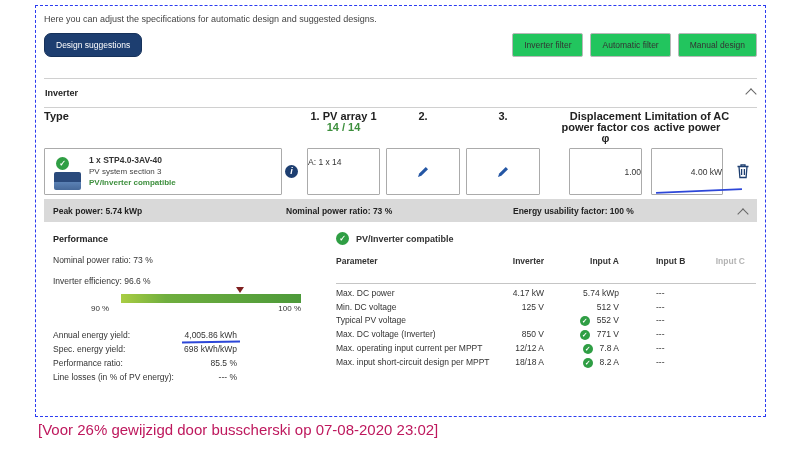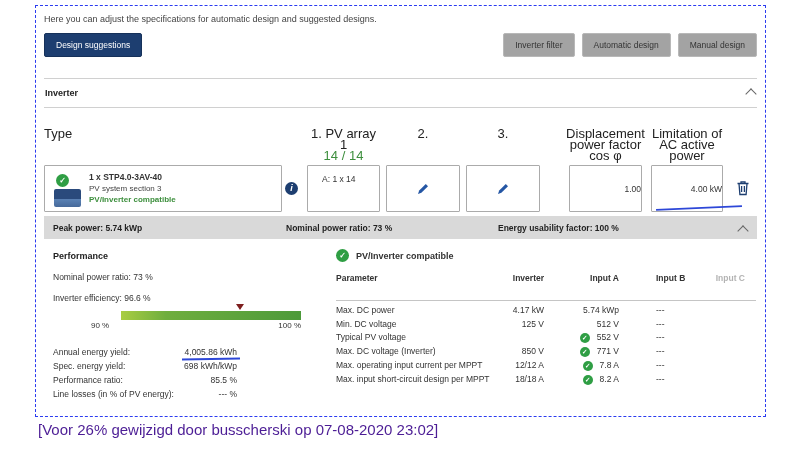--- a/index.html
+++ b/index.html
@@ -6,66 +6,66 @@
   html,body { width:800px; height:450px; background:#fff; overflow:hidden;
     font-family:"Liberation Sans", sans-serif; color:#333; }
   .page { position:relative; width:796px; height:450px; background:#fff; }
 
   .marquee { position:absolute; left:35px; top:5px; width:731px; height:412px;
     border:1px dashed #2b3cf0; padding:0 8px; background:#fff; }
 
   .intro { padding-top:8px; font-size:9px; color:#444; }
 
   .toolbar { margin-top:9px; display:flex; justify-content:space-between; align-items:flex-start; }
-  .btn { font-family:inherit; font-size:8.5px; border:1px solid #b8b8b8; background:#a3a3a3;
+  .btn { font-family:inherit; font-size:8.5px; border:1px solid #b8b8b8; background:#22c55e;
     color:#333; padding:6px 11px; border-radius:2px; cursor:pointer; white-space:nowrap; }
-  .btn-primary { background:#1d3e70; border-color:#16315a; color:#fff; }
+  .btn-primary { background:#1d3e70; border-color:#16315a; color:#fff;border-radius:7px; }
   .toolbar-right { display:flex; gap:7px; }
 
   .section-header { margin-top:21px; border-top:1px solid #d0d0d0; border-bottom:1px solid #d0d0d0;
     padding:8px 2px 9px 1px; display:flex; justify-content:space-between; align-items:center;
     font-size:9px; font-weight:bold; color:#222; }
   .chev { width:8px; height:8px; border-left:1.6px solid #666; border-top:1.6px solid #666;
     transform:rotate(45deg); margin-top:3px; cursor:pointer; flex:0 0 auto; }
 
-  .cols-header { position:relative; margin-top:20px; height:37px; font-size:13px; font-weight:normal; color:#222; }
+  .cols-header { position:relative; margin-top:3px; height:37px; font-size:11px; font-weight:bold; color:#222; }
   .ch { position:absolute; top:0; text-align:center; line-height:11px; }
   .green { color:#3d8f3d; }
 
   .device-row { position:relative; height:47px; }
   .dbox { position:absolute; top:0; height:47px; border:1px solid #ababab; background:#fff; border-radius:1px; }
   .type-box { left:0; width:238px; cursor:pointer; }
   .chk { display:inline-block; width:13px; height:13px; border-radius:50%; background:#2f9e44;
     color:#fff; font-size:8px; line-height:13px; text-align:center; font-weight:bold; }
   .type-chk { position:absolute; left:11px; top:8px; }
   .dev-img { position:absolute; left:9px; top:23px; width:27px; height:18px; border-radius:2px;
     background:linear-gradient(180deg,#2a4a7c 0%,#2a4a7c 55%,#5b82b5 55%,#46699a 100%); }
   .type-text { position:absolute; left:44px; top:6px; line-height:11px; font-size:8.5px; }
   .tt-name { font-weight:bold; }
   .tt-sec { font-size:8px; color:#444; }
   .tt-comp { font-size:8px; font-weight:bold; }
   .info-icon { position:absolute; left:241px; top:17px; width:13px; height:13px; border-radius:50%;
     background:#1d3e70; color:#fff; font-size:9px; line-height:13px; text-align:center;
     font-style:italic; font-weight:bold; cursor:pointer; }
-  .a-box { left:263px; width:73px; font-size:8.5px; padding:8px 0 0 14px; cursor:pointer; }
+  .a-box { left:263px; width:73px; font-size:8.5px; padding:8px 0 0 0; cursor:pointer; }
   .edit-box { display:flex; align-items:center; justify-content:center; cursor:pointer; }
   .box2 { left:342px; width:74px; }
   .box3 { left:422px; width:74px; }
   .val-box { display:flex; align-items:center; justify-content:flex-end; padding-right:0;
     font-size:8.5px; cursor:pointer; }
   .cos-box { left:525px; width:73px; }
   .ac-box { left:607px; width:72px; }
   .trash { position:absolute; left:692px; top:15px; cursor:pointer; }
   .annot-ac { position:absolute; left:612px; top:42px; width:86px; border-top:2px solid #2d47d8;
     transform:rotate(-2.5deg); }
 
   .summary-bar { position:relative; margin-top:4px; height:23px; background:#d9d9d9;
     font-size:8.5px; font-weight:bold; color:#222; }
   .sb { position:absolute; top:7px; }
-  .sb1 { left:9px; } .sb2 { left:242px; } .sb3 { left:454px; }
+  .sb1 { left:9px; } .sb2 { left:242px; } .sb3 { left:469px; }
   .sb-chev { position:absolute; right:10px; top:8px; }
 
   .detail { position:relative; height:186px; }
   .perf-col { position:absolute; left:9px; top:12px; width:275px; }
   .perf-title { font-size:9px; font-weight:bold; color:#222; }
   .bar-label { margin-top:11px; font-size:8.5px; }
   .bar-wrap { position:relative; margin-left:68px; width:180px; height:29px; margin-top:1px; }
   .tri { position:absolute; top:0; width:0; height:0; border:4px solid transparent;
     border-top:6px solid #7e1f1f; }
   .bar { position:absolute; top:7px; left:0; right:0; height:9px; }
@@ -85,36 +85,36 @@
   .tr { display:contents; }
   .th { font-weight:bold; border-bottom:1px solid #c5c5c5; padding-bottom:14px; margin-bottom:3px; }
   .ar { text-align:right; }
   .ia-cell { display:flex; align-items:center; justify-content:flex-end; gap:7px; }
   .chk-s { display:inline-block; width:10px; height:10px; border-radius:50%; background:#2f9e44;
     color:#fff; font-size:6.5px; line-height:10px; text-align:center; font-weight:bold; flex:0 0 auto; }
   .inb { padding-left:37px; }
   .inc { text-align:right; padding-right:11px; }
   .muted { color:#b3b3b3; }
 
-  .footer-note { position:absolute; left:38px; top:421px; font-size:15px; color:#4c1d95; }
+  .footer-note { position:absolute; left:38px; top:421px; font-size:15px; color:#be185d; }
   svg { display:block; }
 </style>
 </head>
 <body>
 
 <div class="page">
   <div class="marquee">
 
     <div class="intro">Here you can adjust the specifications for automatic design and suggested designs.</div>
 
     <div class="toolbar">
       <button class="btn btn-primary">Design suggestions</button>
       <div class="toolbar-right">
         <button class="btn">Inverter filter</button>
-        <button class="btn">Automatic design</button>
+        <button class="btn">Automatic filter</button>
         <button class="btn">Manual design</button>
       </div>
     </div>
 
     <div class="section-header">
       <span>Inverter</span>
       <span class="chev"></span>
     </div>
 
     <div class="cols-header">

